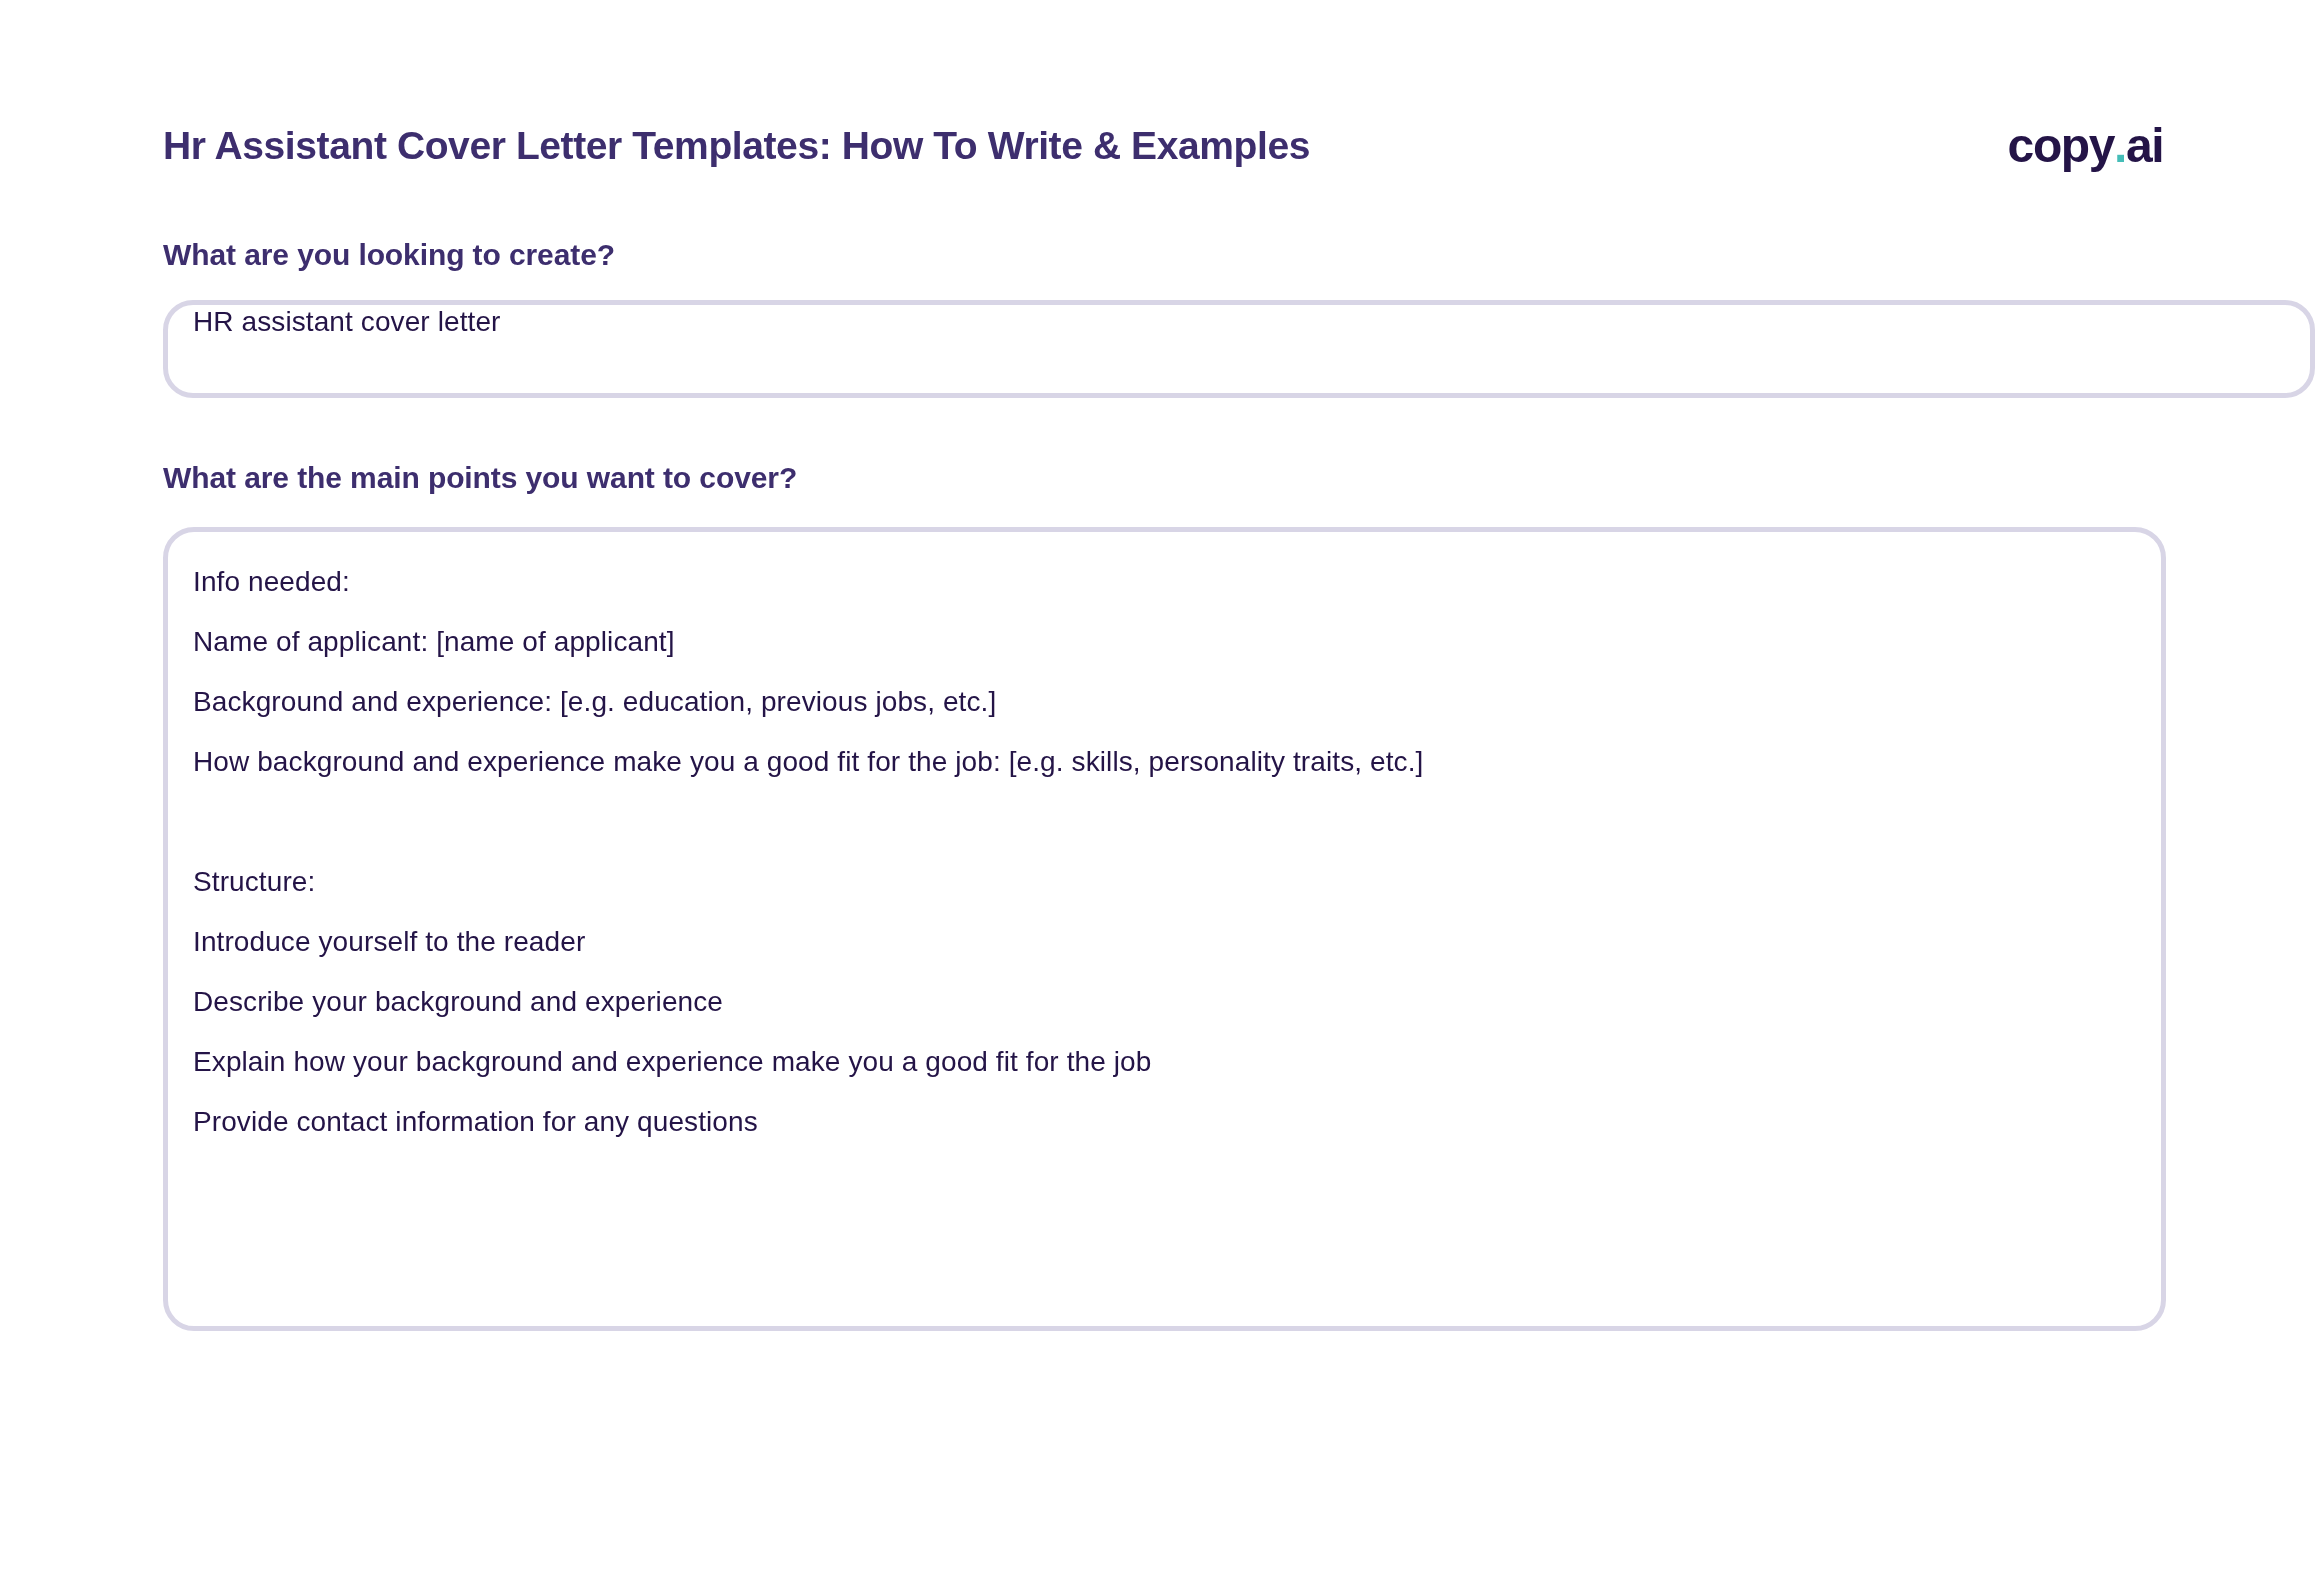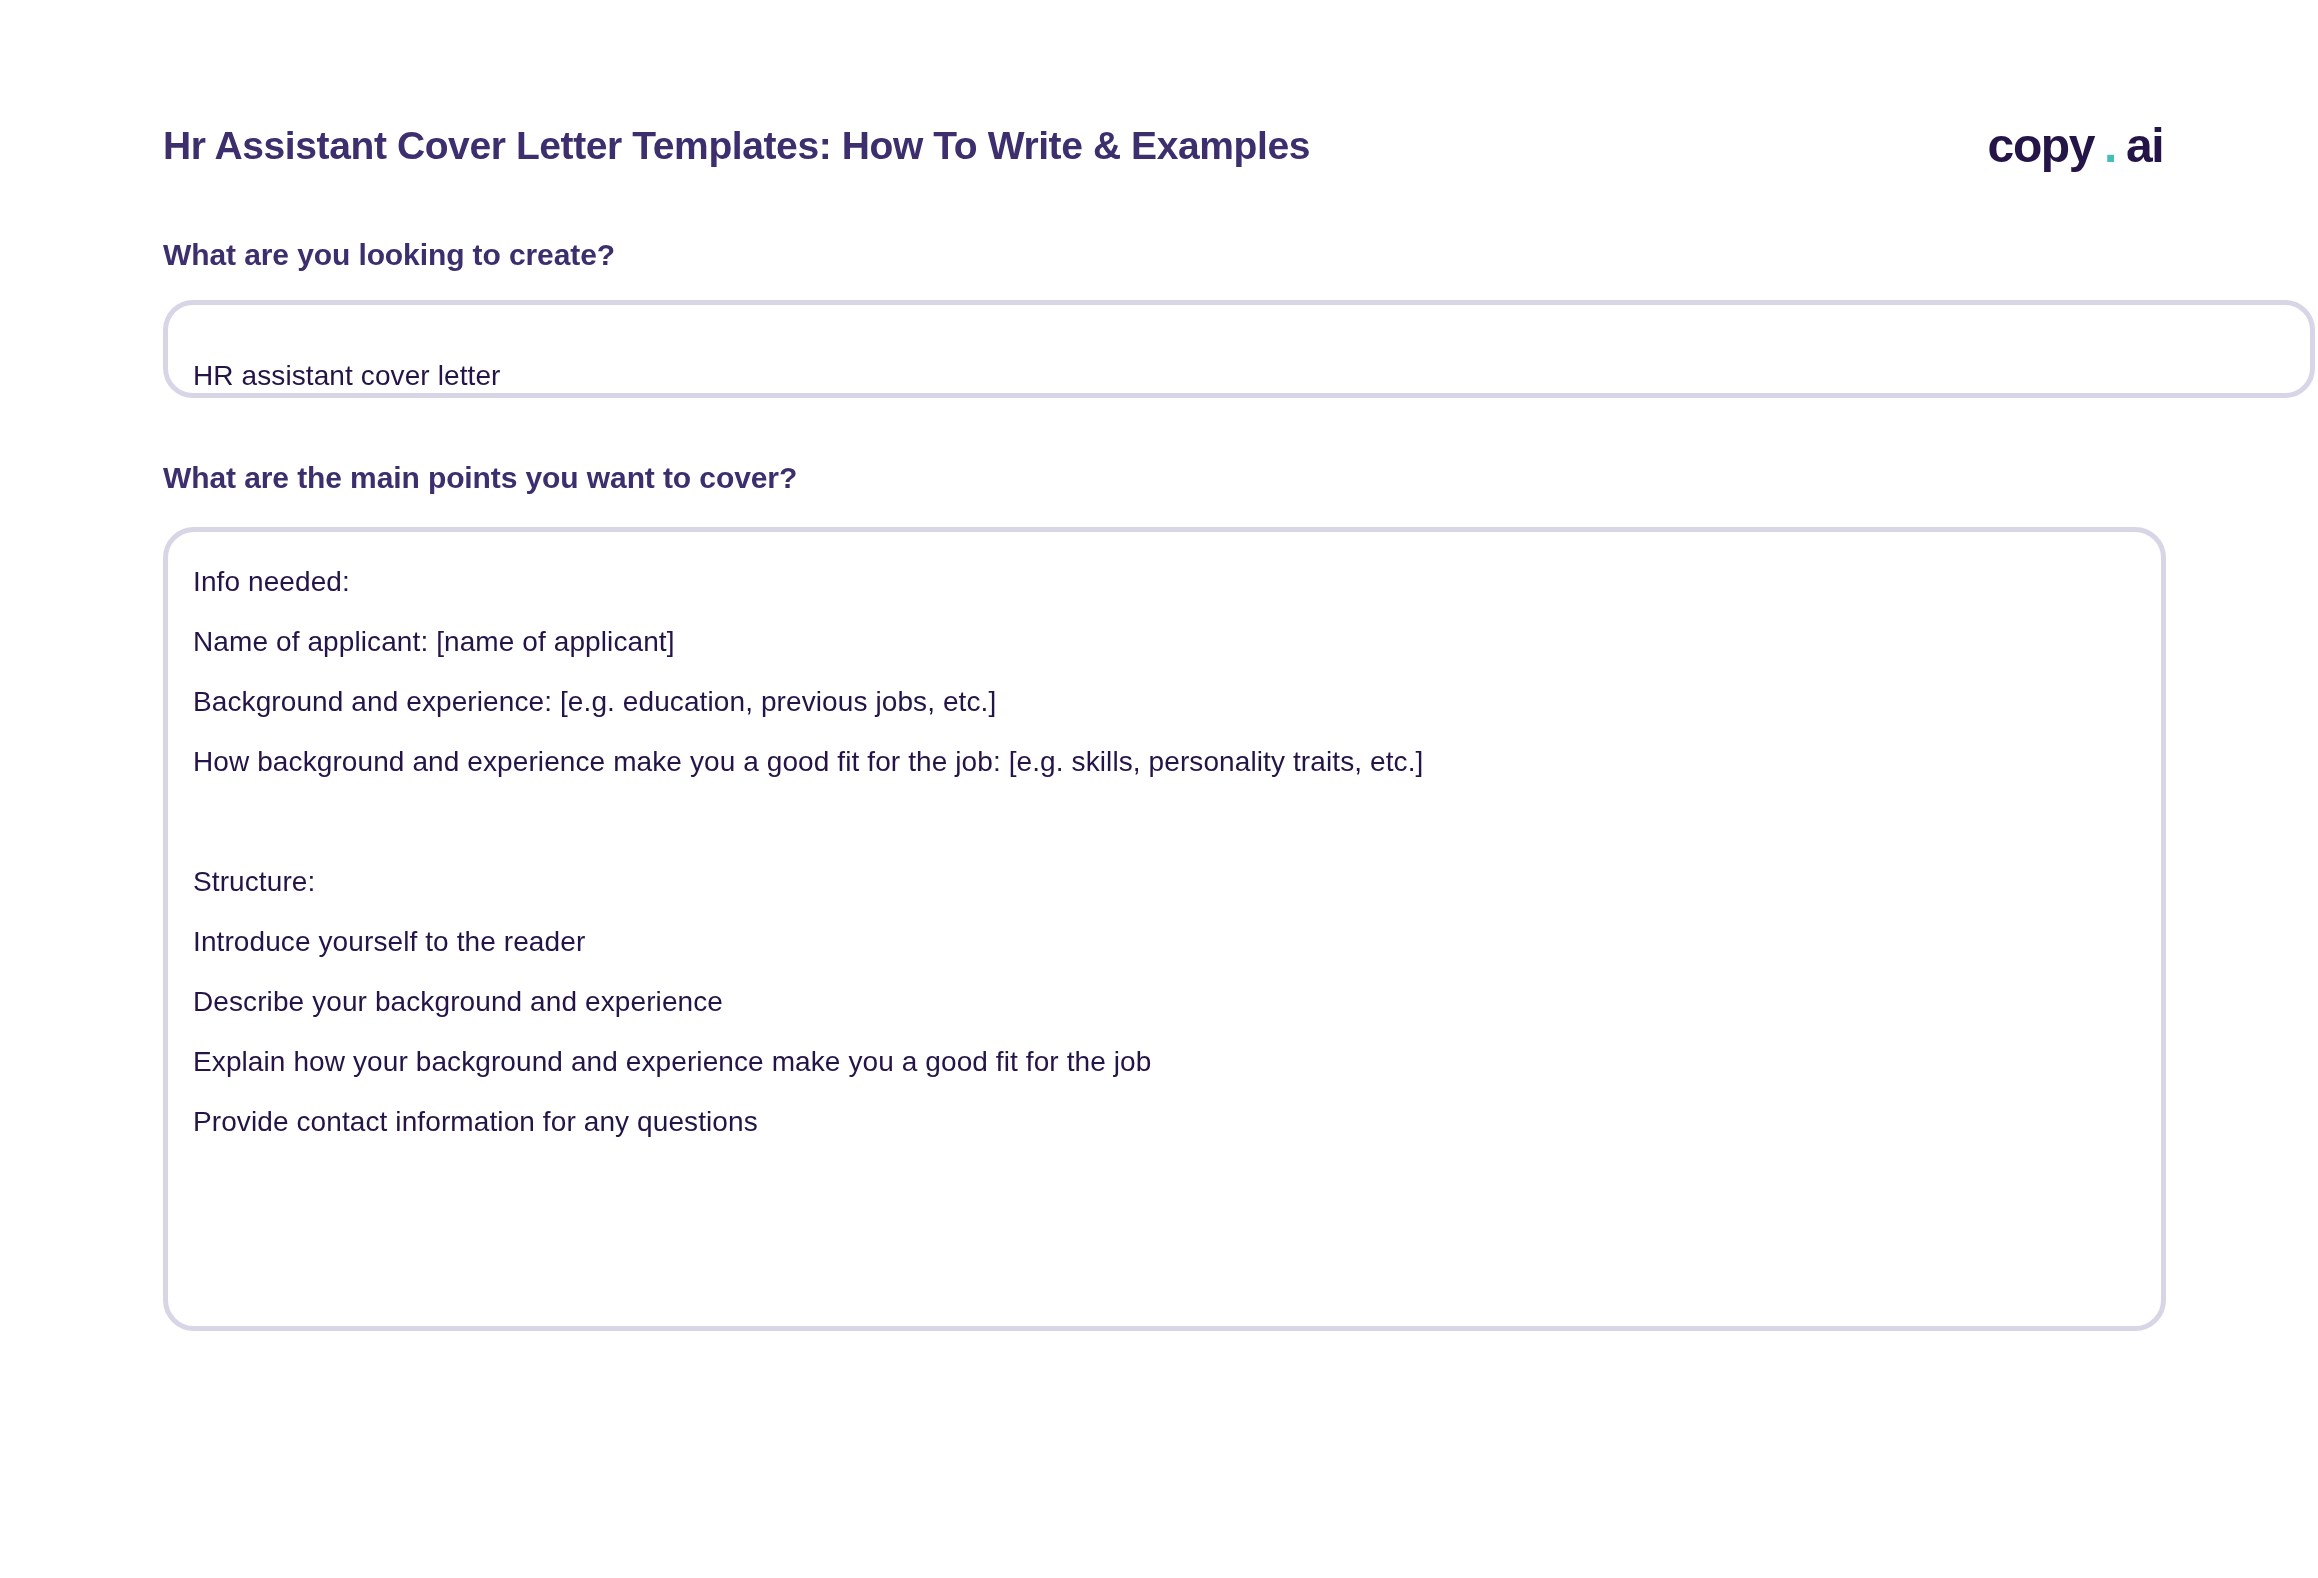--- a/index.html
+++ b/index.html
@@ -47,21 +47,20 @@
 
   .brand-logo {
     display: flex;
     align-items: flex-end;
     font-size: 48px;
     font-weight: bold;
     color: #241447;
     letter-spacing: -1.4px;
     line-height: 1;
     padding-right: 1.8px;
-    gap: 10px;
   }
   .brand-dot {
     color: #45bdb8;
   }
 
   
   .field-label {
     position: absolute;
     left: 163px;
     font-size: 30px;
@@ -77,21 +76,21 @@
   .input-box {
     position: absolute;
     left: 163px;
     top: 266px;
     width: 2152px;
     height: 98px;
     border: 5.4px solid #d8d5e6;
     border-radius: 30px;
     background: #ffffff;
     display: flex;
-    align-items: flex-end;
+    align-items: flex-start;
     padding: 0 25px;
   }
 
   .input-value {
     font-size: 28px;
     color: #241447;
     line-height: 1.2;
     letter-spacing: 0.1px;
   }
 

